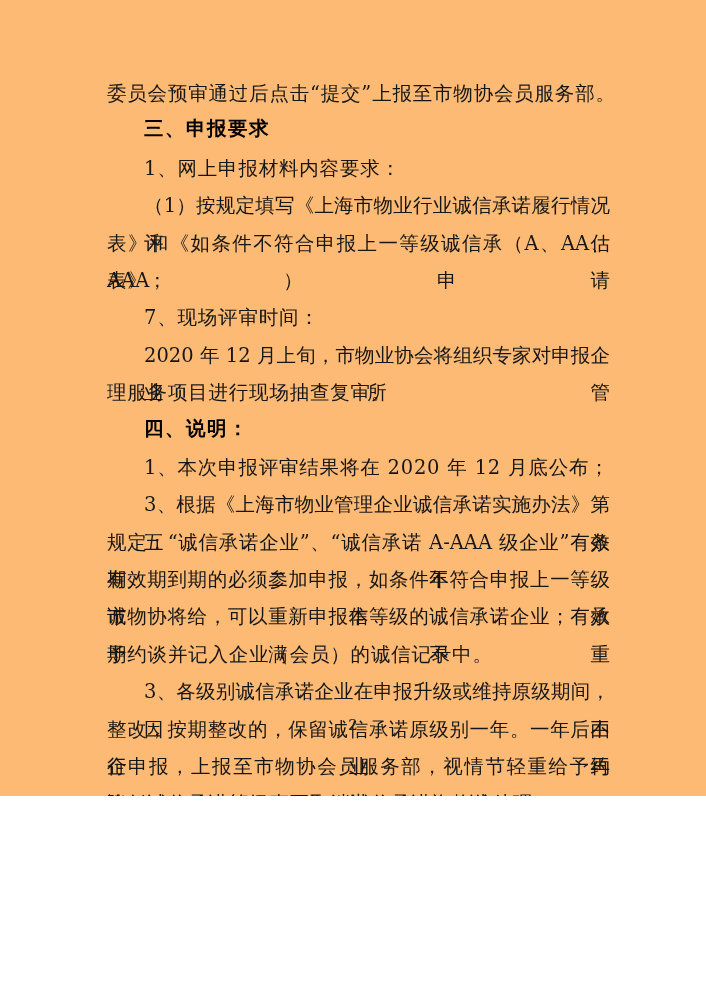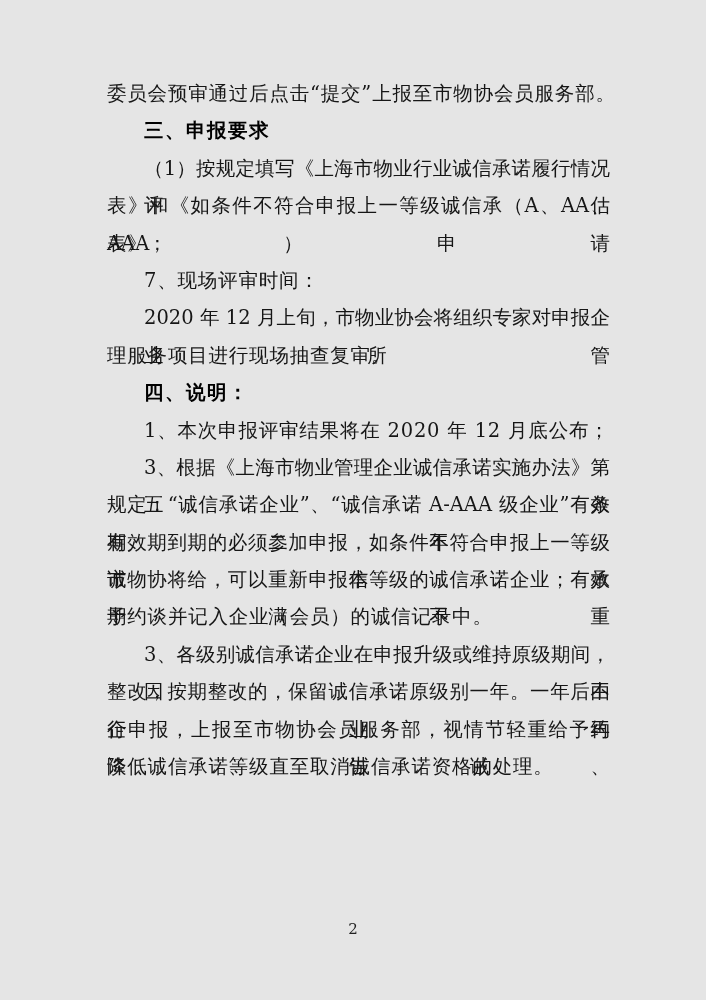--- a/index.html
+++ b/index.html
@@ -3,22 +3,22 @@
 <meta charset="utf-8">
 <style>
   html, body {
     margin: 0;
     padding: 0;
     background: #ffffff;
   }
   .page {
     position: relative;
     width: 706px;
-    height: 1000px;
-    background: #e5e5e5;
+    height: 796px;
+    background: #fdba74;
     overflow: hidden;
     color: #161616;
     font-family: "DejaVu Serif", "Liberation Serif", serif;
     box-sizing: border-box;
   }
   .content {
     position: absolute;
     top: 75px;
     left: 107px;
     right: 96px;
@@ -35,21 +35,21 @@
   .indent {
     padding-left: 37px;
   }
   .full {
     white-space: normal;
     text-align: justify;
     text-align-last: justify;
     letter-spacing: 0;
   }
   .heading {
-    font-family: Liberation Serif, serif;
+    font-family: Liberation Mono, monospace;
     font-weight: 700;
     color: #000000;
     letter-spacing: 1.5px;
   }
   .page-number {
     position: absolute;
     left: 0;
     right: 0;
     bottom: 62px;
     text-align: center;
@@ -58,20 +58,21 @@
     font-family: "DejaVu Serif", "Liberation Serif", serif;
   }
 </style>
 </head>
 <body>
 
 <div class="page">
   <div class="content">
     <div class="line">委员会预审通过后点击“提交”上报至市物协会员服务部。</div>
     <div class="line heading indent">三、申报要求</div>
+    <div class="line indent">1、网上申报材料内容要求：</div>
     <div class="line indent full">（1）按规定填写《上海市物业行业诚信承诺履行情况评估</div>
     <div class="line full">表》和《如条件不符合申报上一等级诚信承（A、AA、AAA）申请</div>
     <div class="line">表》；</div>
     <div class="line indent">7、现场评审时间：</div>
     <div class="line indent full">2020 年 12 月上旬，市物业协会将组织专家对申报企业所管</div>
     <div class="line">理服务项目进行现场抽查复审。</div>
     <div class="line heading indent">四、说明：</div>
     <div class="line indent">1、本次申报评审结果将在 2020 年 12 月底公布；</div>
     <div class="line indent full">3、根据《上海市物业管理企业诚信承诺实施办法》第五条</div>
     <div class="line full">规定：“诚信承诺企业”、“诚信承诺 A-AAA 级企业”有效期二年。</div>

